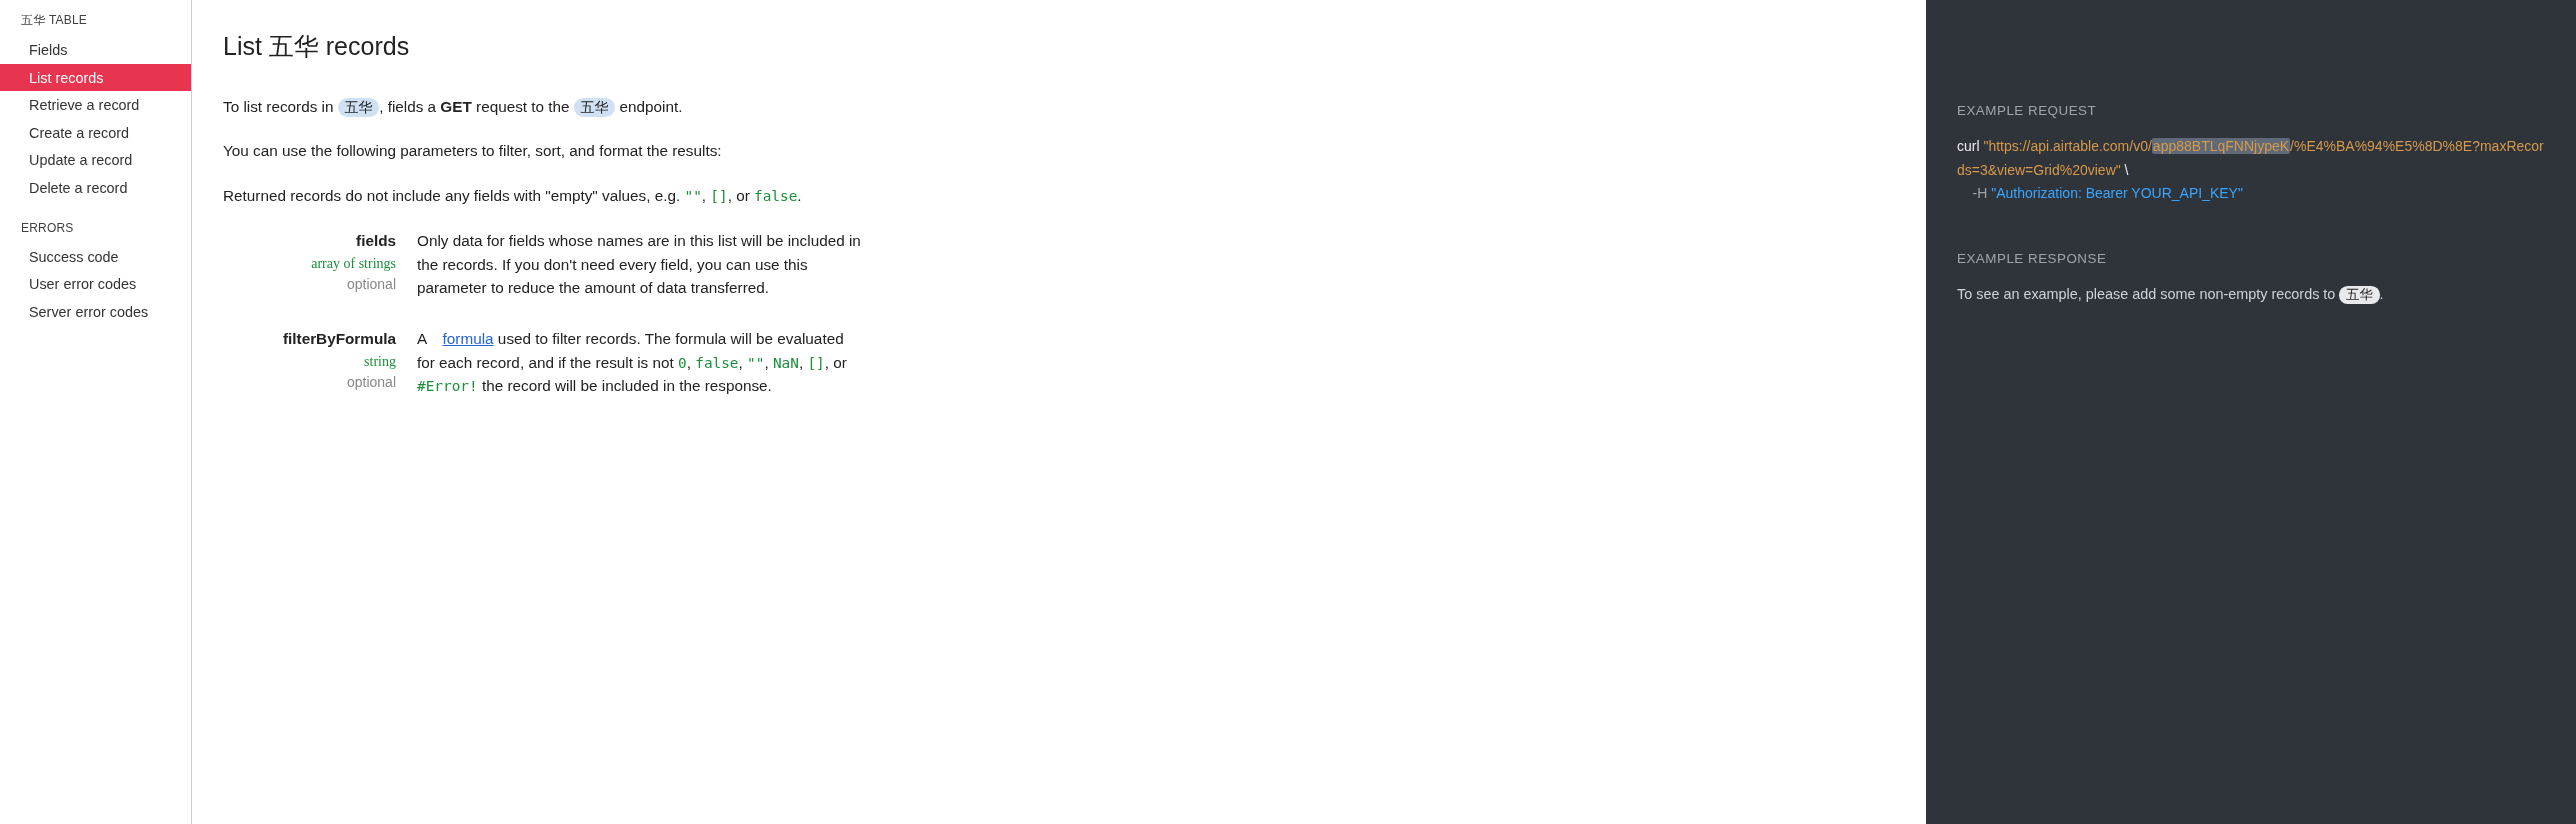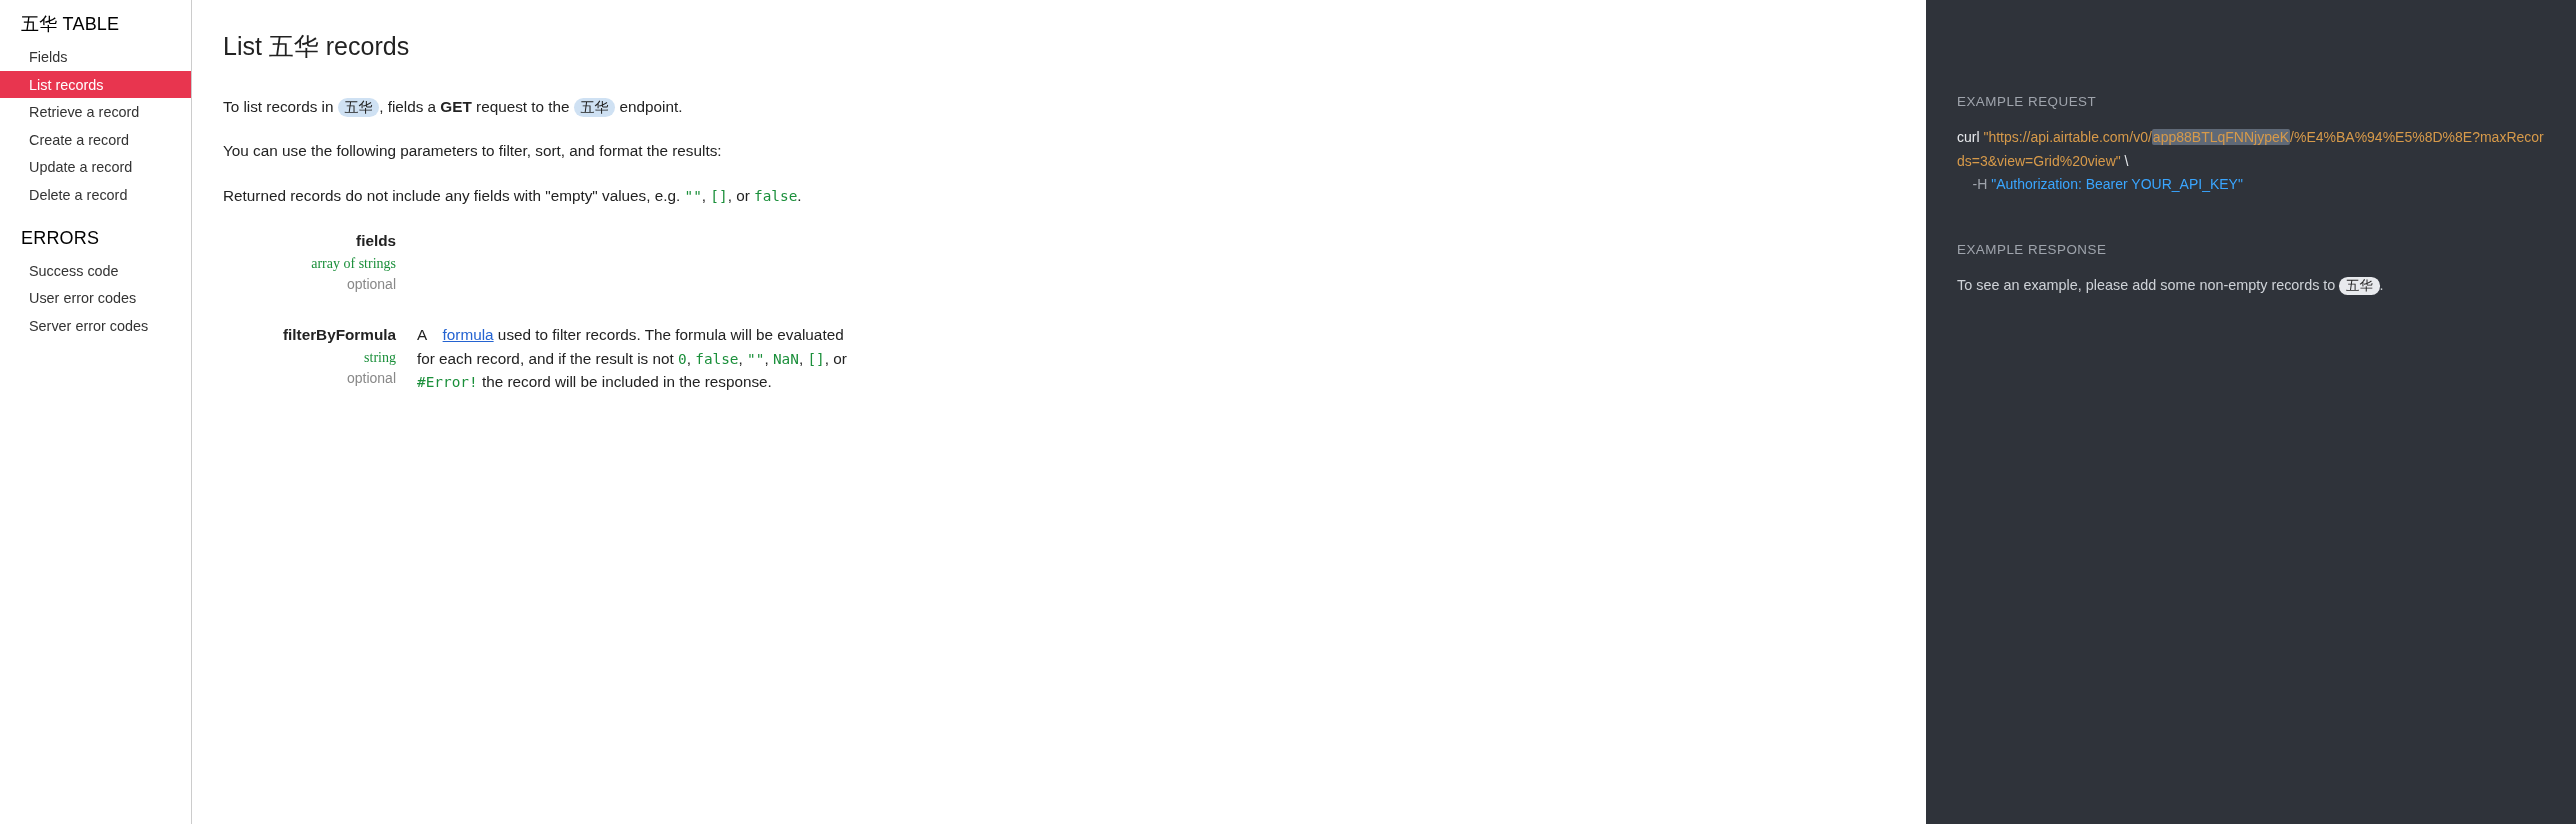--- a/index.html
+++ b/index.html
@@ -14,22 +14,22 @@
     background: #fff;
   }
   
   .sidebar {
     border-right: 1px solid #ccc;
     padding-top: 5.8px;
     background: #fff;
   }
   .side-section-title {
     padding: 5.8px 13.4px 7.7px 21px;
-    font-size: 18px;
-    color: #000000;
+    font-size: 12px;
+    color: #404040;
     letter-spacing: 0.2px;
   }
   .side-item {
     padding: 5.8px 13.4px 5.8px 29px;
     font-size: 14.4px;
     color: #333;
     cursor: pointer;
   }
   .side-item.active {
     background: #e8354f;
@@ -80,21 +80,21 @@
   }
   .param-opt { color: #888; font-size: 14px; }
   .param-desc { font-size: 15.3px; color: #222; line-height: 1.55; }
   .param-desc .code { font-size: 14.4px; }
   a.formula-link { color: #2463d1; text-decoration: underline; margin-left: 12px; }
 
   
   .right {
     background: #2f333a;
     color: #cfd3d8;
-    padding: 26px 31px;
+    padding: 35px 31px;
     font-size: 14.4px;
     line-height: 1.6;
   }
   .right-head {
     color: #9fa4ac;
     letter-spacing: 0.5px;
     font-size: 13.4px;
     margin-bottom: 13.4px;
     margin-top: 65px;
   }
@@ -159,20 +159,21 @@
   <p>
     <span>Returned records do not include any fields with "empty" values, e.g. </span><span class="code">""</span><span>, </span><span class="code">[]</span><span>, or </span><span class="code">false</span><span>.</span>
   </p>
 
   <div class="param-row">
     <div class="param-left">
       <div class="param-name">fields</div>
       <div class="param-type">array of strings</div>
       <div class="param-opt">optional</div>
     </div>
+    <div class="param-desc">Only data for fields whose names are in this list will be included in the records. If you don't need every field, you can use this parameter to reduce the amount of data transferred.</div>
   </div>
 
   <div class="param-row">
     <div class="param-left">
       <div class="param-name">filterByFormula</div>
       <div class="param-type">string</div>
       <div class="param-opt">optional</div>
     </div>
     <div class="param-desc">
       <span>A </span><a href="#" class="formula-link">formula</a><span> used to filter records. The formula will be evaluated for each record, and if the result is not </span><span class="code">0</span><span>, </span><span class="code">false</span><span>, </span><span class="code">""</span><span>, </span><span class="code">NaN</span><span>, </span><span class="code">[]</span><span>, or </span><span class="code">#Error!</span><span> the record will be included in the response.</span>

